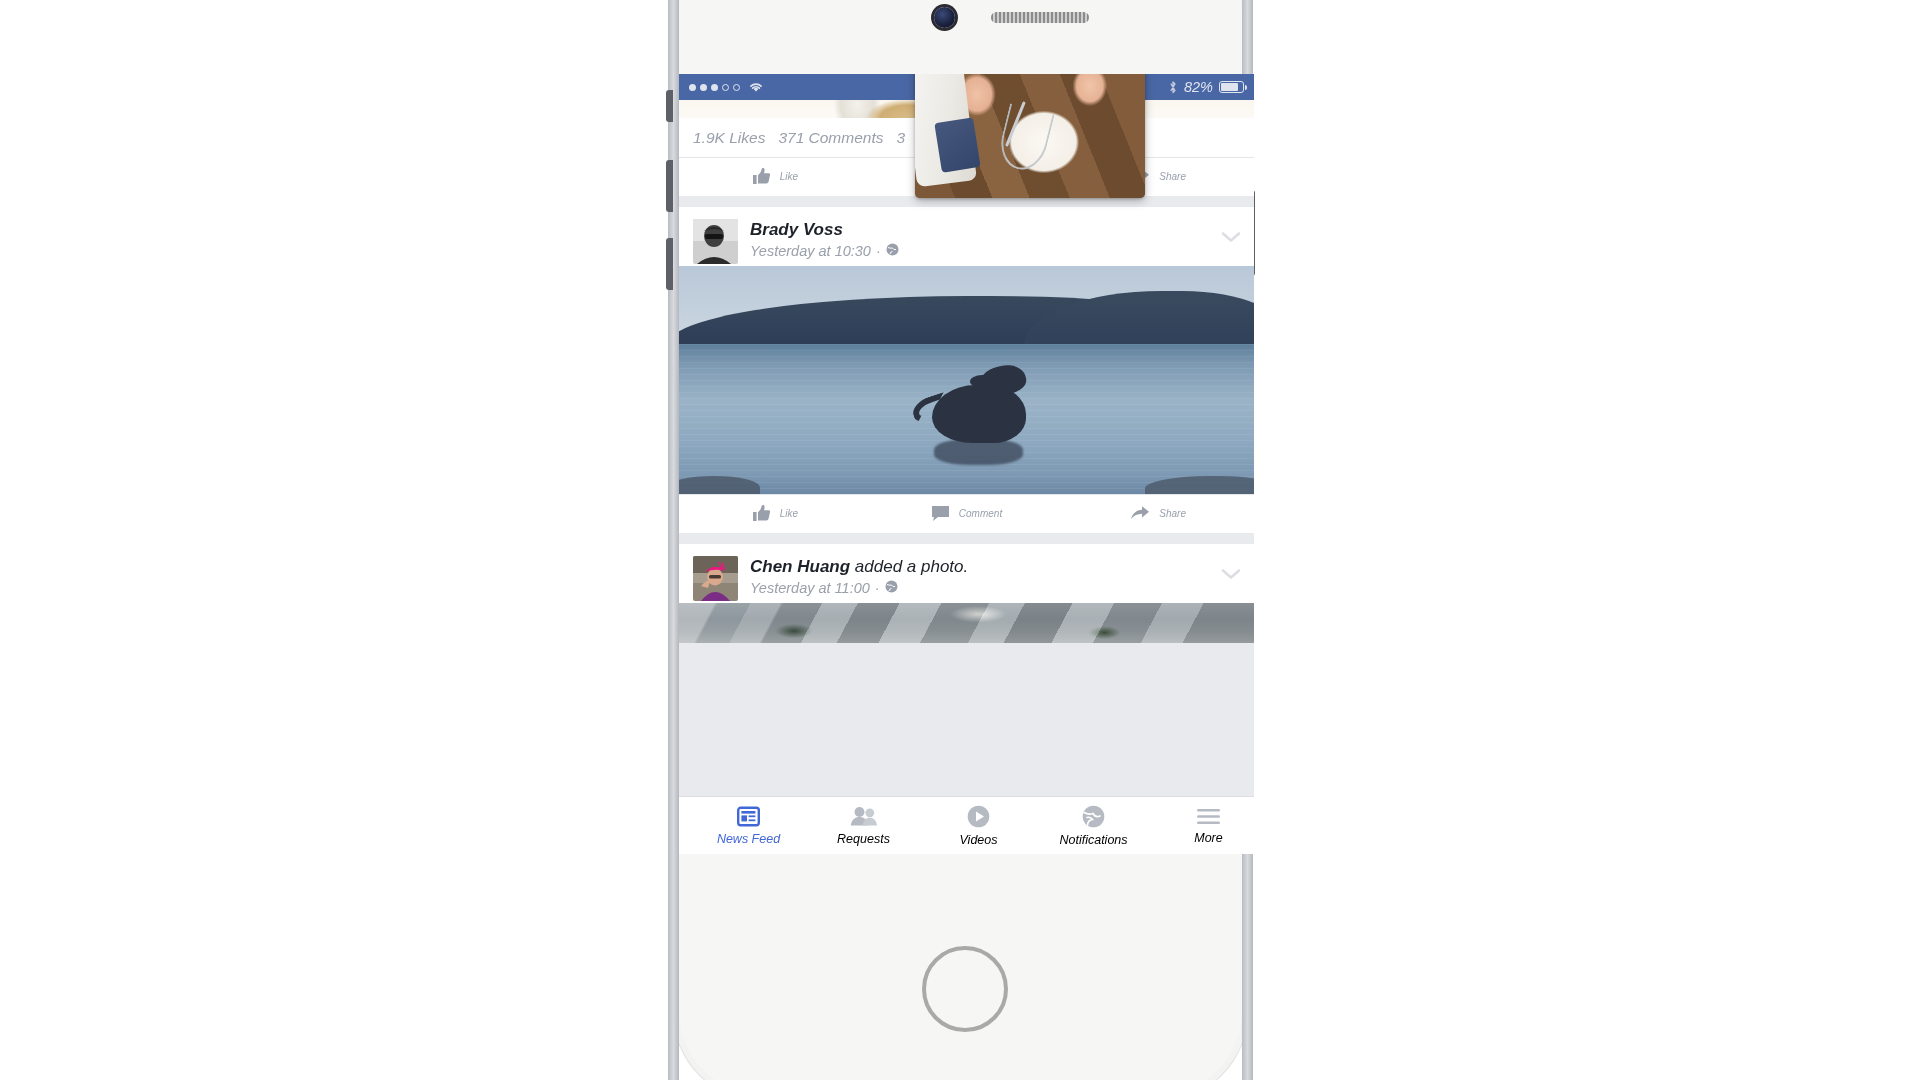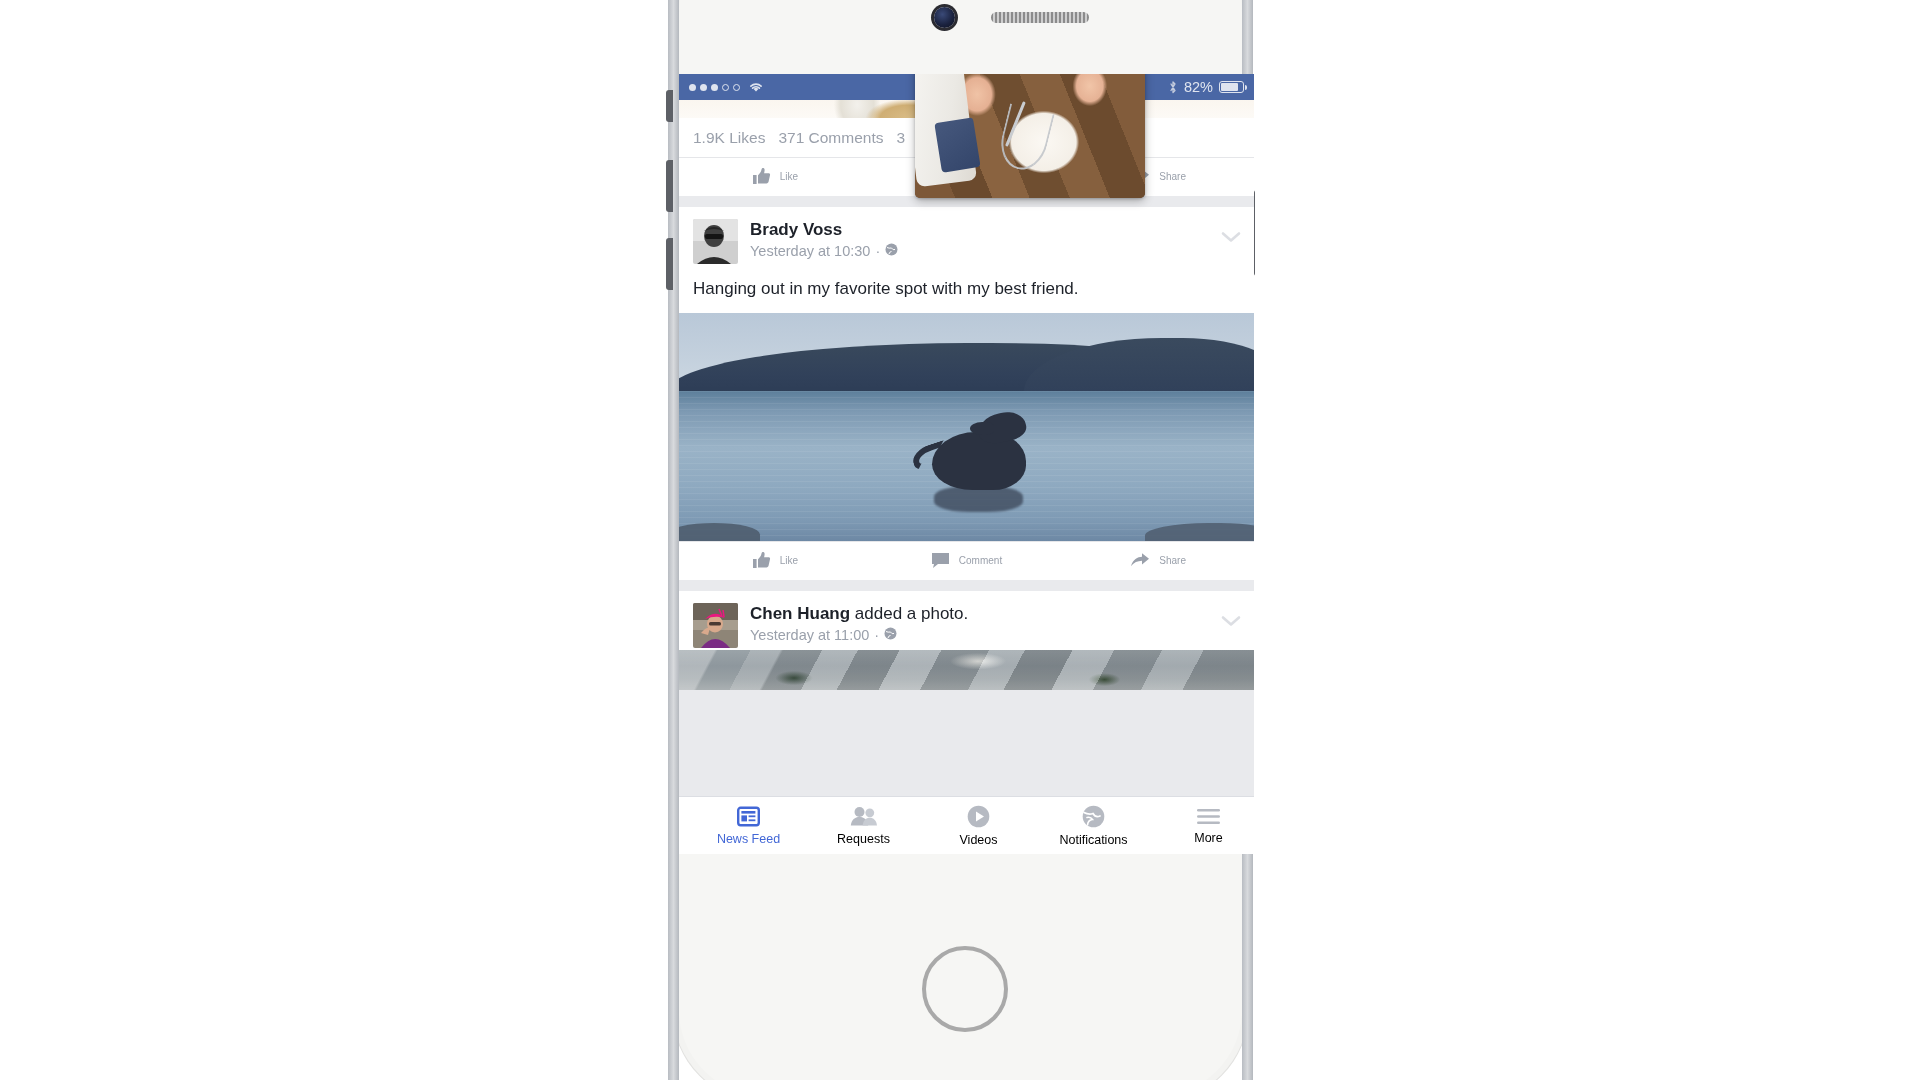--- a/index.html
+++ b/index.html
@@ -57,21 +57,21 @@
   .home-button {
     position: absolute; left: 243px; top: 1018px;
     width: 86px; height: 86px; border-radius: 50%;
     border: 4px solid #a9a9a9; background: #f6f6f4;
   }
 
   
   .screen {
     position: absolute; left: 0px; top: 146px;
     width: 575px; height: 780px;
-    background: #ffffff; overflow: hidden;
+    background: #ffffff; overflow: hidden; font-style: italic;
   }
   .screen-inner { position: absolute; inset: 0; }
 
   
   .statusbar {
     position: relative; height: 26px; width: 100%;
     background: #4a67a5; color: #dfe4ef;
     display: flex; align-items: center; padding: 0 10px;
     font-size: 14px;
   }
@@ -361,21 +361,20 @@
                         </svg>
                     </span>
                   </div>
                 </div>
                 <span class="chevron">
                   <svg width="20" height="12" viewBox="0 0 20 12">
                       <path d="M2 2.5 L10 9.5 L18 2.5" stroke="#dcdee3" stroke-width="2.6" fill="none" stroke-linecap="round" stroke-linejoin="round"></path>
                     </svg>
                 </span>
               </div>
-              <div class="post-text">Hanging out in my favorite spot with my best friend.</div>
               <div class="photo">
                 <div class="lake-sky"></div>
                 <div class="lake-hills"></div>
                 <div class="lake-hills2"></div>
                 <div class="lake-water"></div>
                 <div class="lake-shimmer"></div>
                 <div class="rock-l"></div>
                 <div class="rock-r"></div>
                 <div class="dog">
                   <div class="dog-refl"></div>

